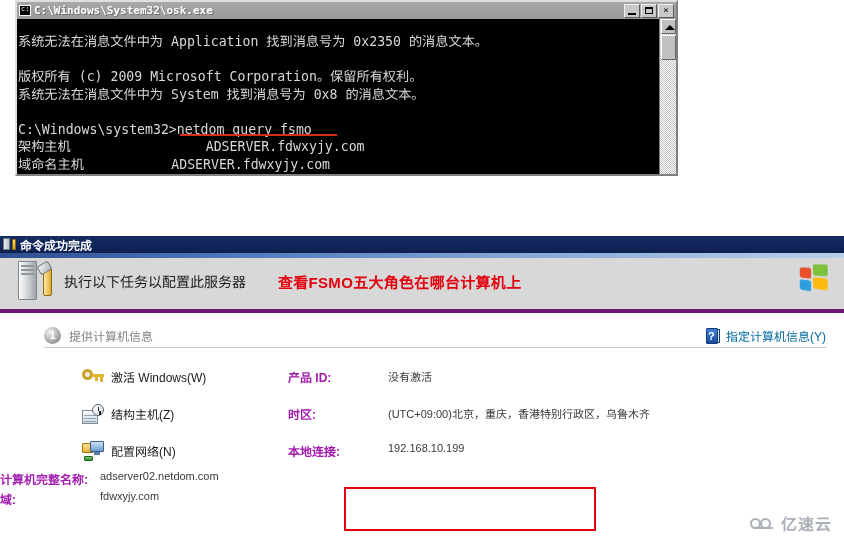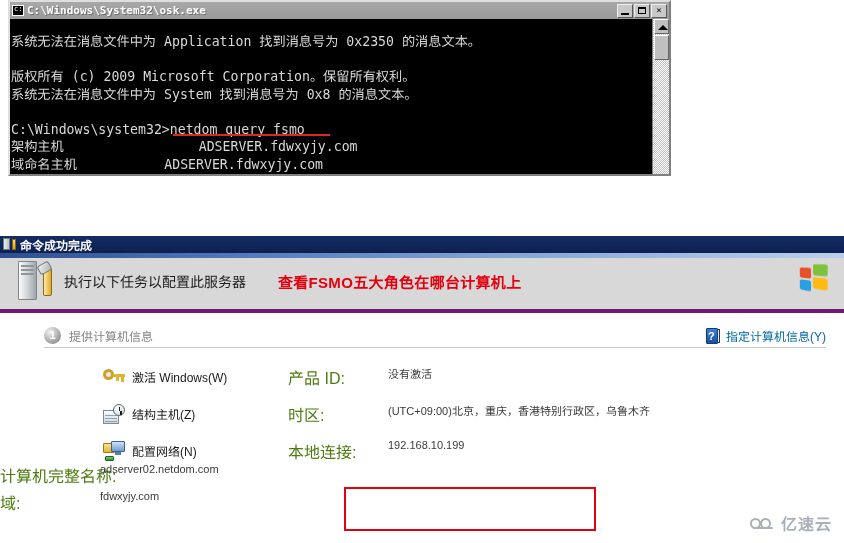--- a/index.html
+++ b/index.html
@@ -6,21 +6,21 @@
   body{
     width:844px;height:543px;
     background:#ffffff;
     font-family:"Liberation Sans","DejaVu Sans",sans-serif;
     overflow:hidden;
     position:relative;
   }
 
   
   .console-window{
-    position:absolute;left:8px;top:0;width:663px;height:176px;
+    position:absolute;left:15px;top:0;width:663px;height:176px;
     background:#c4b5fd;
     border:2px solid #c0c0c0;
     border-top-color:#dfdfdf;border-left-color:#dfdfdf;
     border-right-color:#808080;border-bottom-color:#808080;
     box-sizing:border-box;
   }
   .console-titlebar{
     height:17px;
     background:#a0a0a0;
     background:linear-gradient(180deg,#a8a8a8 0%,#9a9a9a 100%);
@@ -264,27 +264,27 @@
 
   
   .tasks{margin-top:10px;}
   .task-row{
     display:flex;align-items:center;
     height:37px;
   }
   .task-left{
     width:288px;flex:0 0 auto;
     display:flex;align-items:center;
-    padding-left:103px;box-sizing:border-box;
+    padding-left:82px;box-sizing:border-box;
   }
   .task-icon{width:22px;height:20px;position:relative;flex:0 0 auto;margin-right:7px;}
   .task-label{font-size:12px;color:#1a1a1a;white-space:nowrap;}
   .task-right{display:flex;align-items:flex-start;flex:1 1 auto;}
   .field-label{
-    width:100px;flex:0 0 auto;font-size:16px;font-weight:normal;color:#4d7c0f;white-space:nowrap;
+    width:100px;flex:0 0 auto;font-size:12px;font-weight:bold;color:#a21caf;white-space:nowrap;
   }
   .field-value{font-size:11px;color:#3a3a3a;white-space:nowrap;}
 
   
   .ic-key .bow{
     position:absolute;left:0;top:2px;width:11px;height:11px;border-radius:50%;
     border:3px solid #c9a227;box-sizing:border-box;
     background:#e9e9ec;
   }
   .ic-key .shaft{

